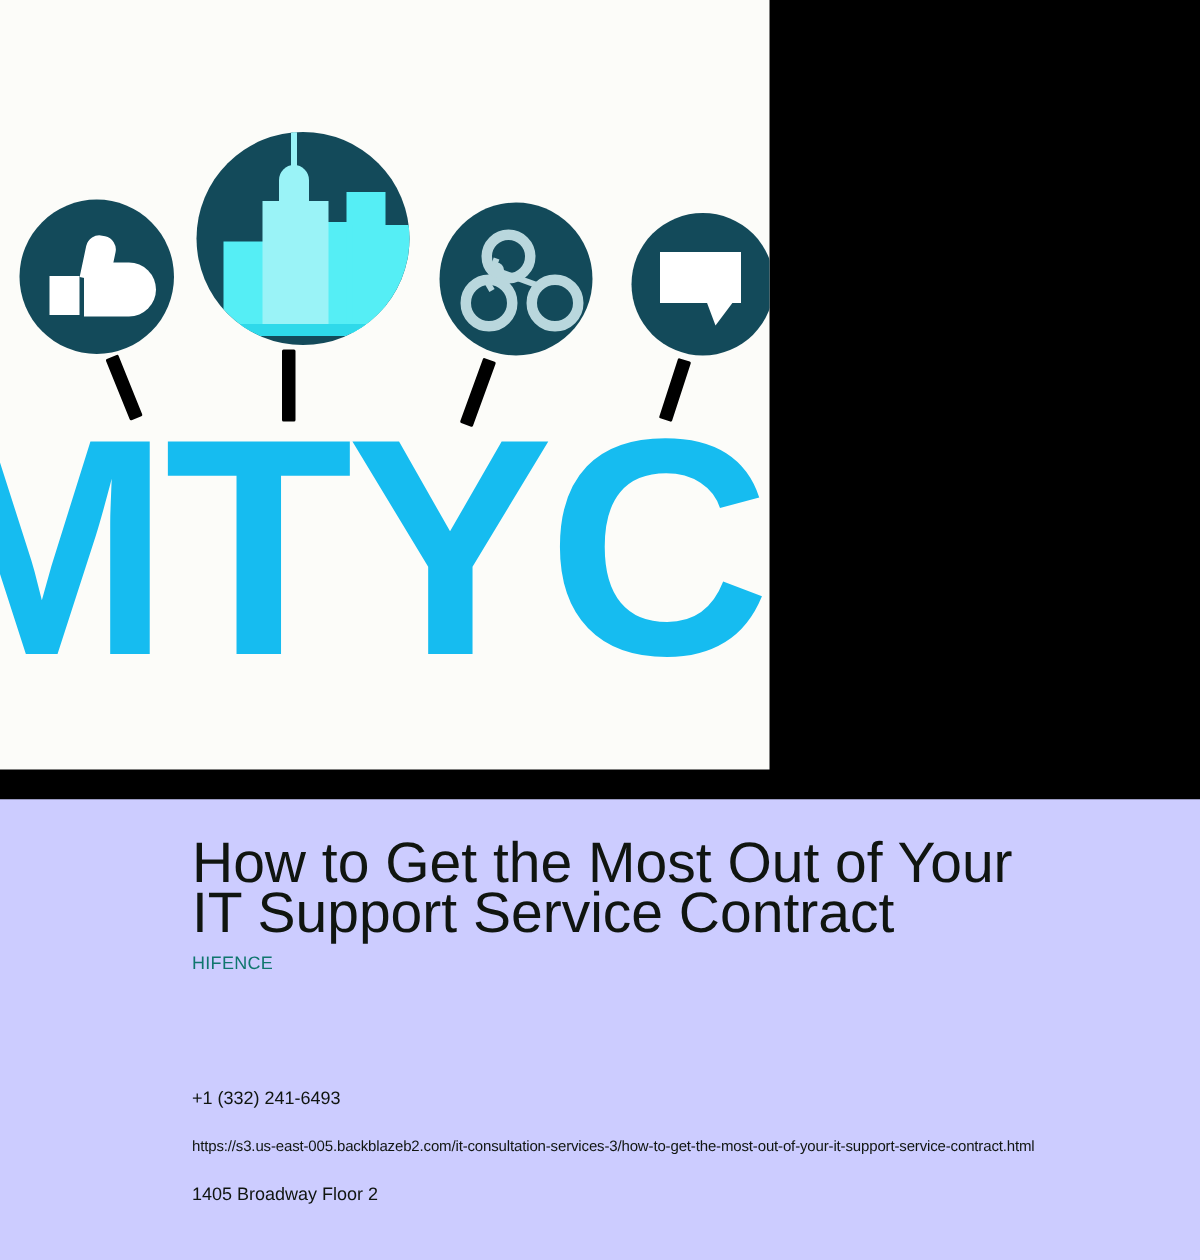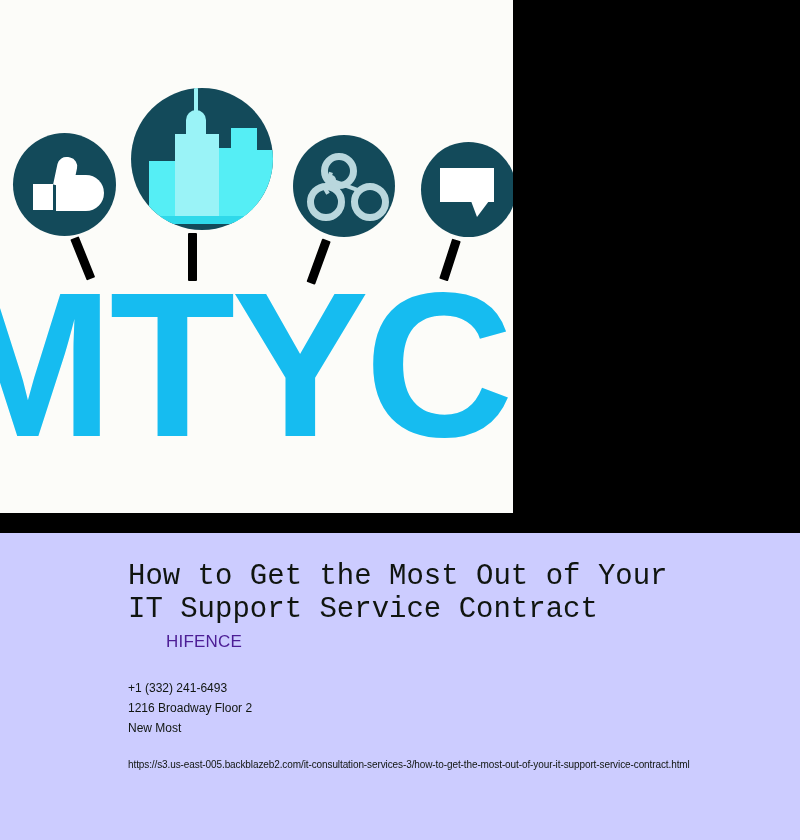--- a/index.html
+++ b/index.html
@@ -163,50 +163,49 @@
     width: 800px;
     height: 307px;
     background: #ccccff;
   }
 
   .article-title {
     position: absolute;
     left: 128px;
     top: 27px;
     width: 560px;
-    font-size: 29px;
+    font-size: 38px;
     line-height: 33px;
     font-weight: normal;
     color: #101510;
     margin: 0;
-    font-family: Liberation Mono, monospace;
   }
 
   .brand {
     position: absolute;
     left: 128px;
     top: 99px;
-    font-size: 17px;
+    font-size: 12px;
     line-height: 20px;
-    color: #4c1d95;
+    color: #0f766e;
     letter-spacing: 0.2px;
-    margin-left: 38px;
   }
 
   .contact-block {
     position: absolute;
     left: 128px;
     top: 145px;
     width: 640px;
   }
   .contact-line {
     font-size: 12px;
     line-height: 20px;
     color: #101510;
     white-space: nowrap;
+    margin-top: 44px;
   }
 
   .source-url {
     position: absolute;
     left: 128px;
     top: 226px;
     font-size: 10px;
     line-height: 12px;
     color: #101510;
     letter-spacing: -0.1px;
@@ -266,21 +265,21 @@
   </div>
 
   <div class="text-panel">
 
     <h1 class="article-title">How to Get the Most Out of Your IT Support Service Contract</h1>
 
     <div class="brand">HIFENCE</div>
 
     <div class="contact-block">
       <div class="contact-line">+1 (332) 241-6493</div>
-      <div class="contact-line">1216 Broadway Floor 2</div>
+      <div class="contact-line">1405 Broadway Floor 2</div>
       <div class="contact-line">New Most</div>
     </div>
 
     <div class="source-url">https://s3.us-east-005.backblazeb2.com/it-consultation-services-3/how-to-get-the-most-out-of-your-it-support-service-contract.html</div>
 
   </div>
 
 </div>
 
 </body></html>

